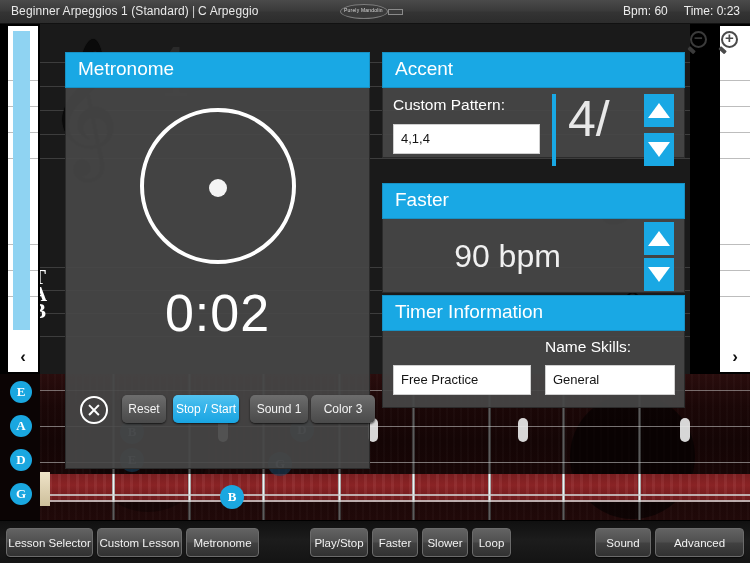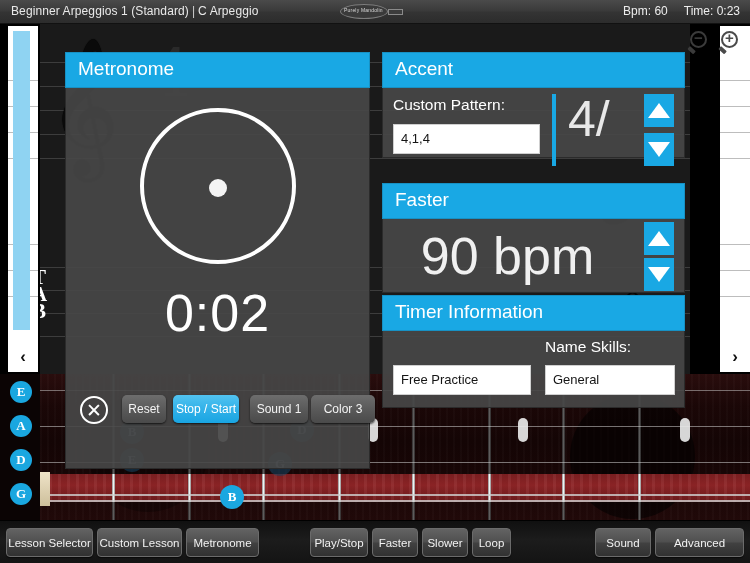--- a/index.html
+++ b/index.html
@@ -282,21 +282,21 @@
     border-top: 15px solid #ffffff;
   }
   #accent-up { right: 10px; top: 6px; }
   #accent-down { right: 10px; top: 45px; }
 
   
   #tempo-panel { left: 382px; top: 183px; width: 303px; }
   #tempo-panel .panel-body { height: 74px; position: relative; }
   .tempo-value {
     position: absolute; left: 0; right: 52px; top: 2px;
-    text-align: center; color: #f0f0f0; font-size: 52px;
+    text-align: center; color: #f0f0f0; font-size: 32px;
     font-family: "Liberation Sans", sans-serif; font-weight: 300;
     line-height: 70px; letter-spacing: 0px;
   }
   #tempo-up { right: 10px; top: 3px; }
   #tempo-down { right: 10px; top: 39px; }
 
   
   #timer-panel { left: 382px; top: 295px; width: 303px; }
   #timer-panel .panel-body { height: 77px; position: relative; }
   .ti-label {

